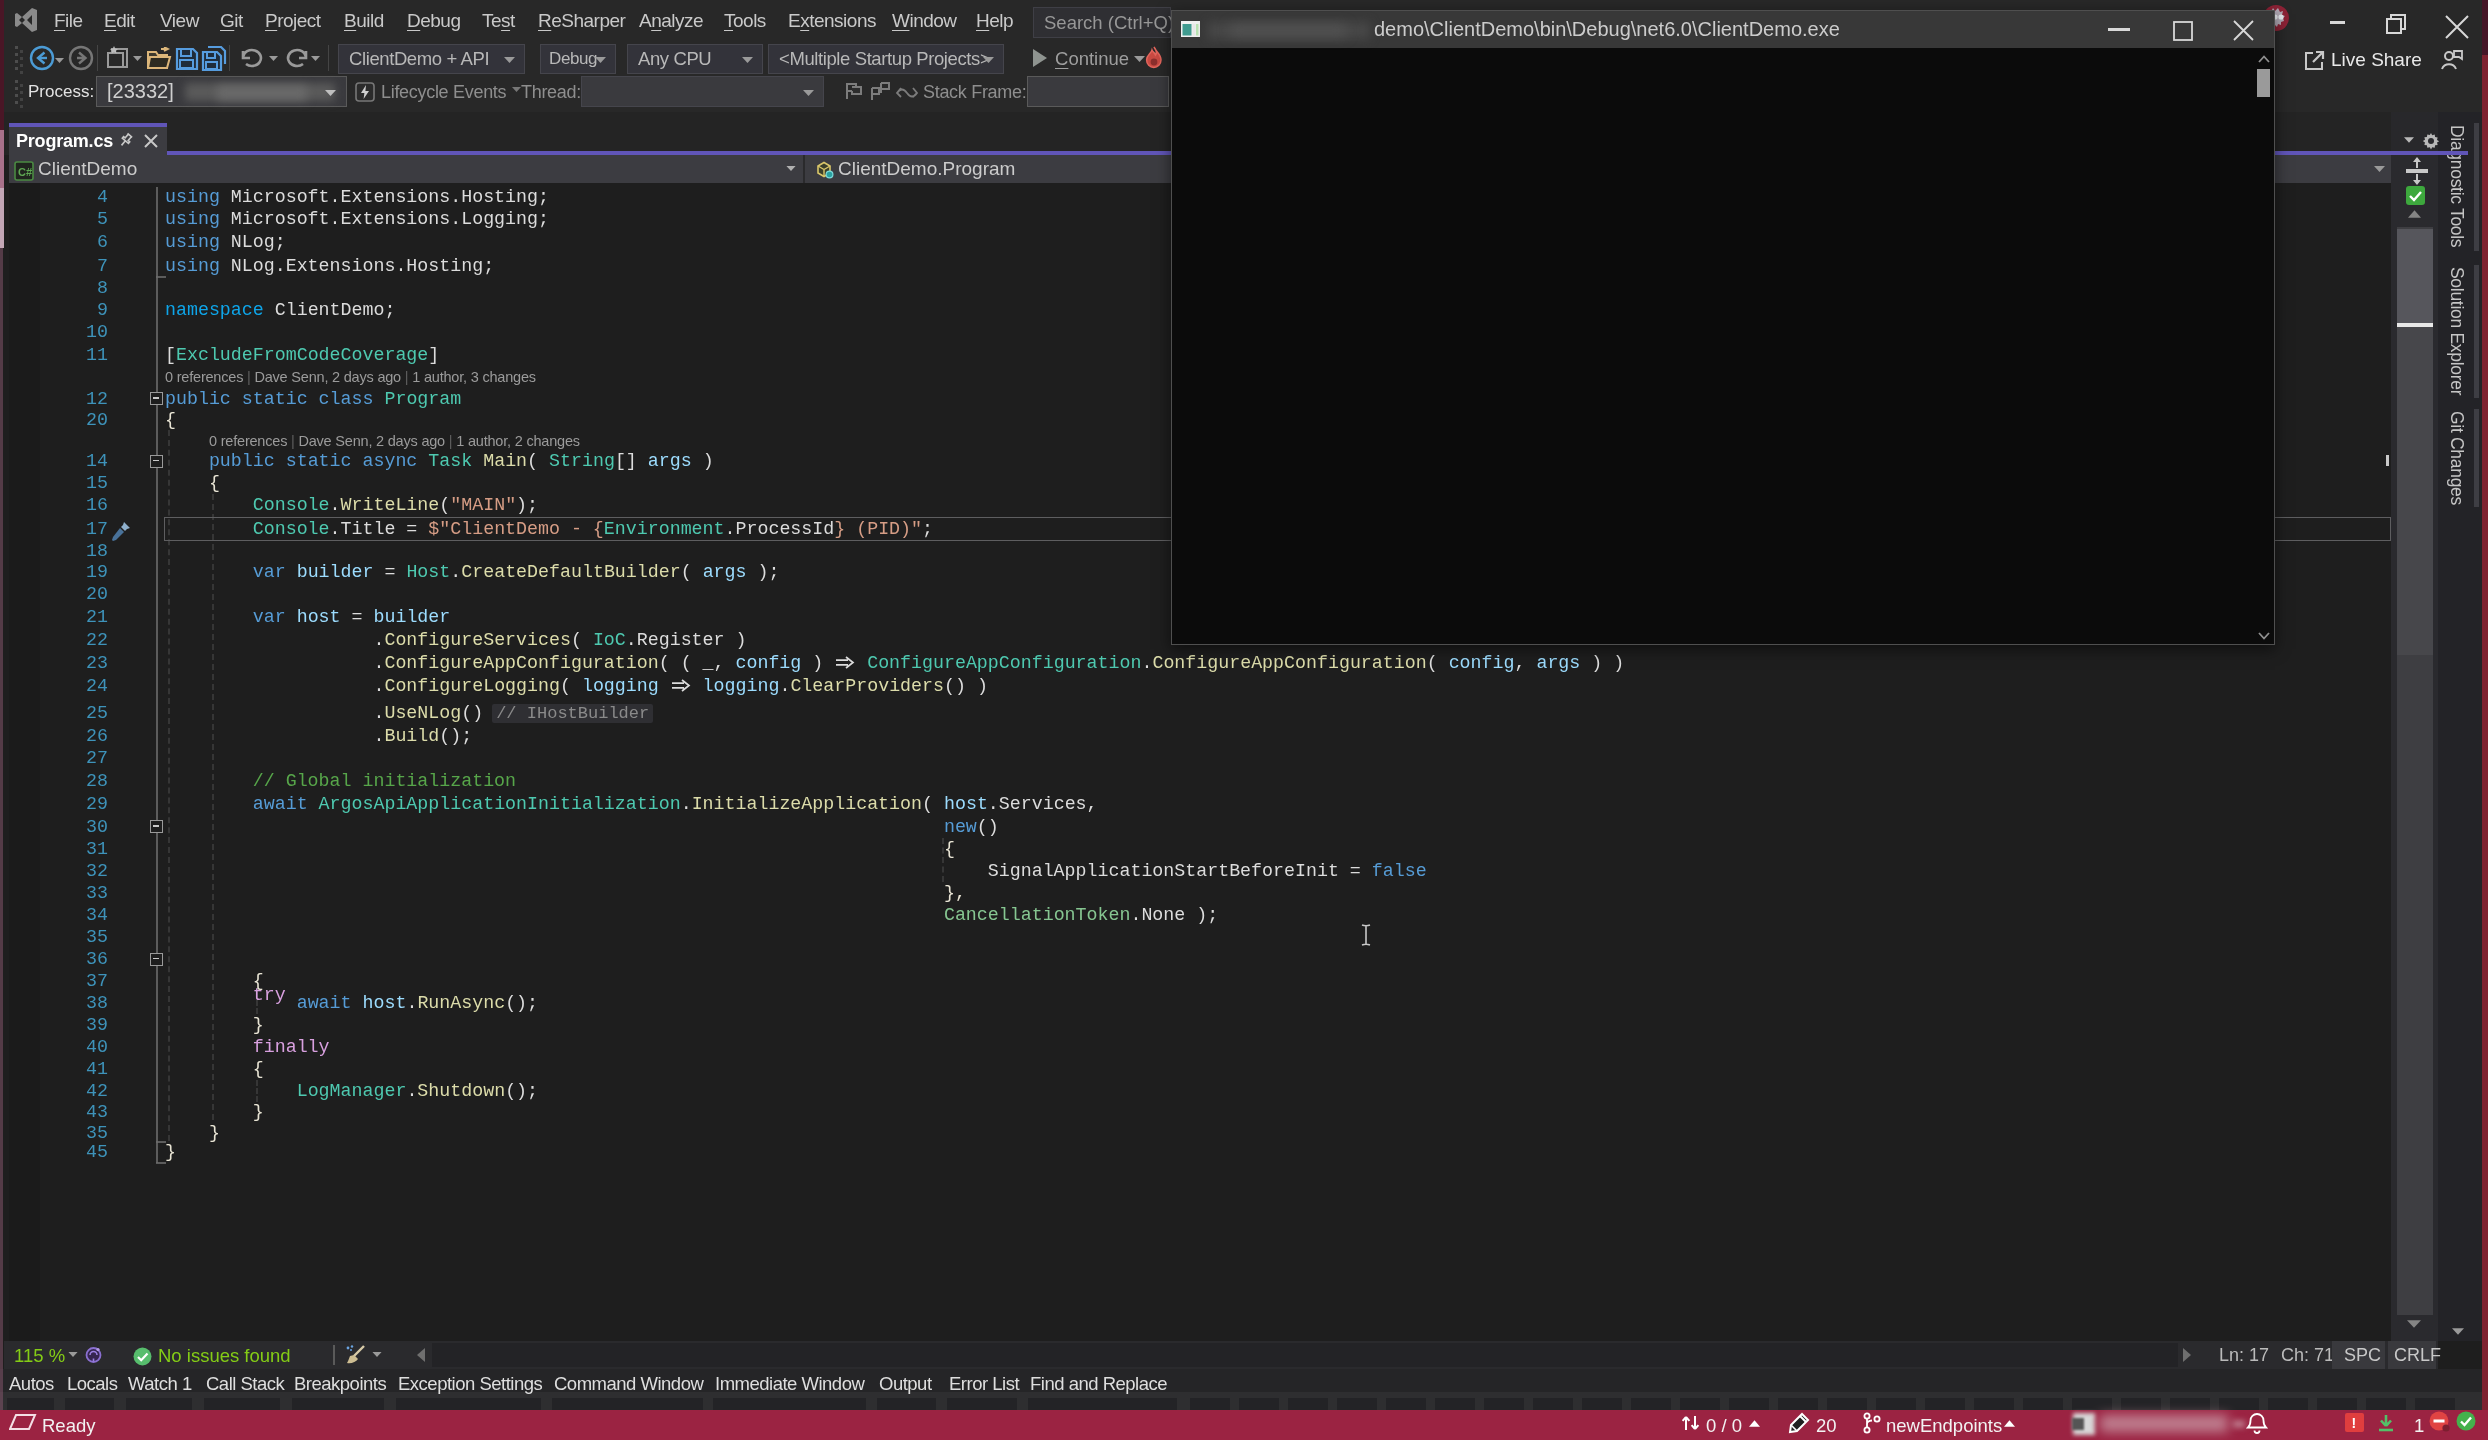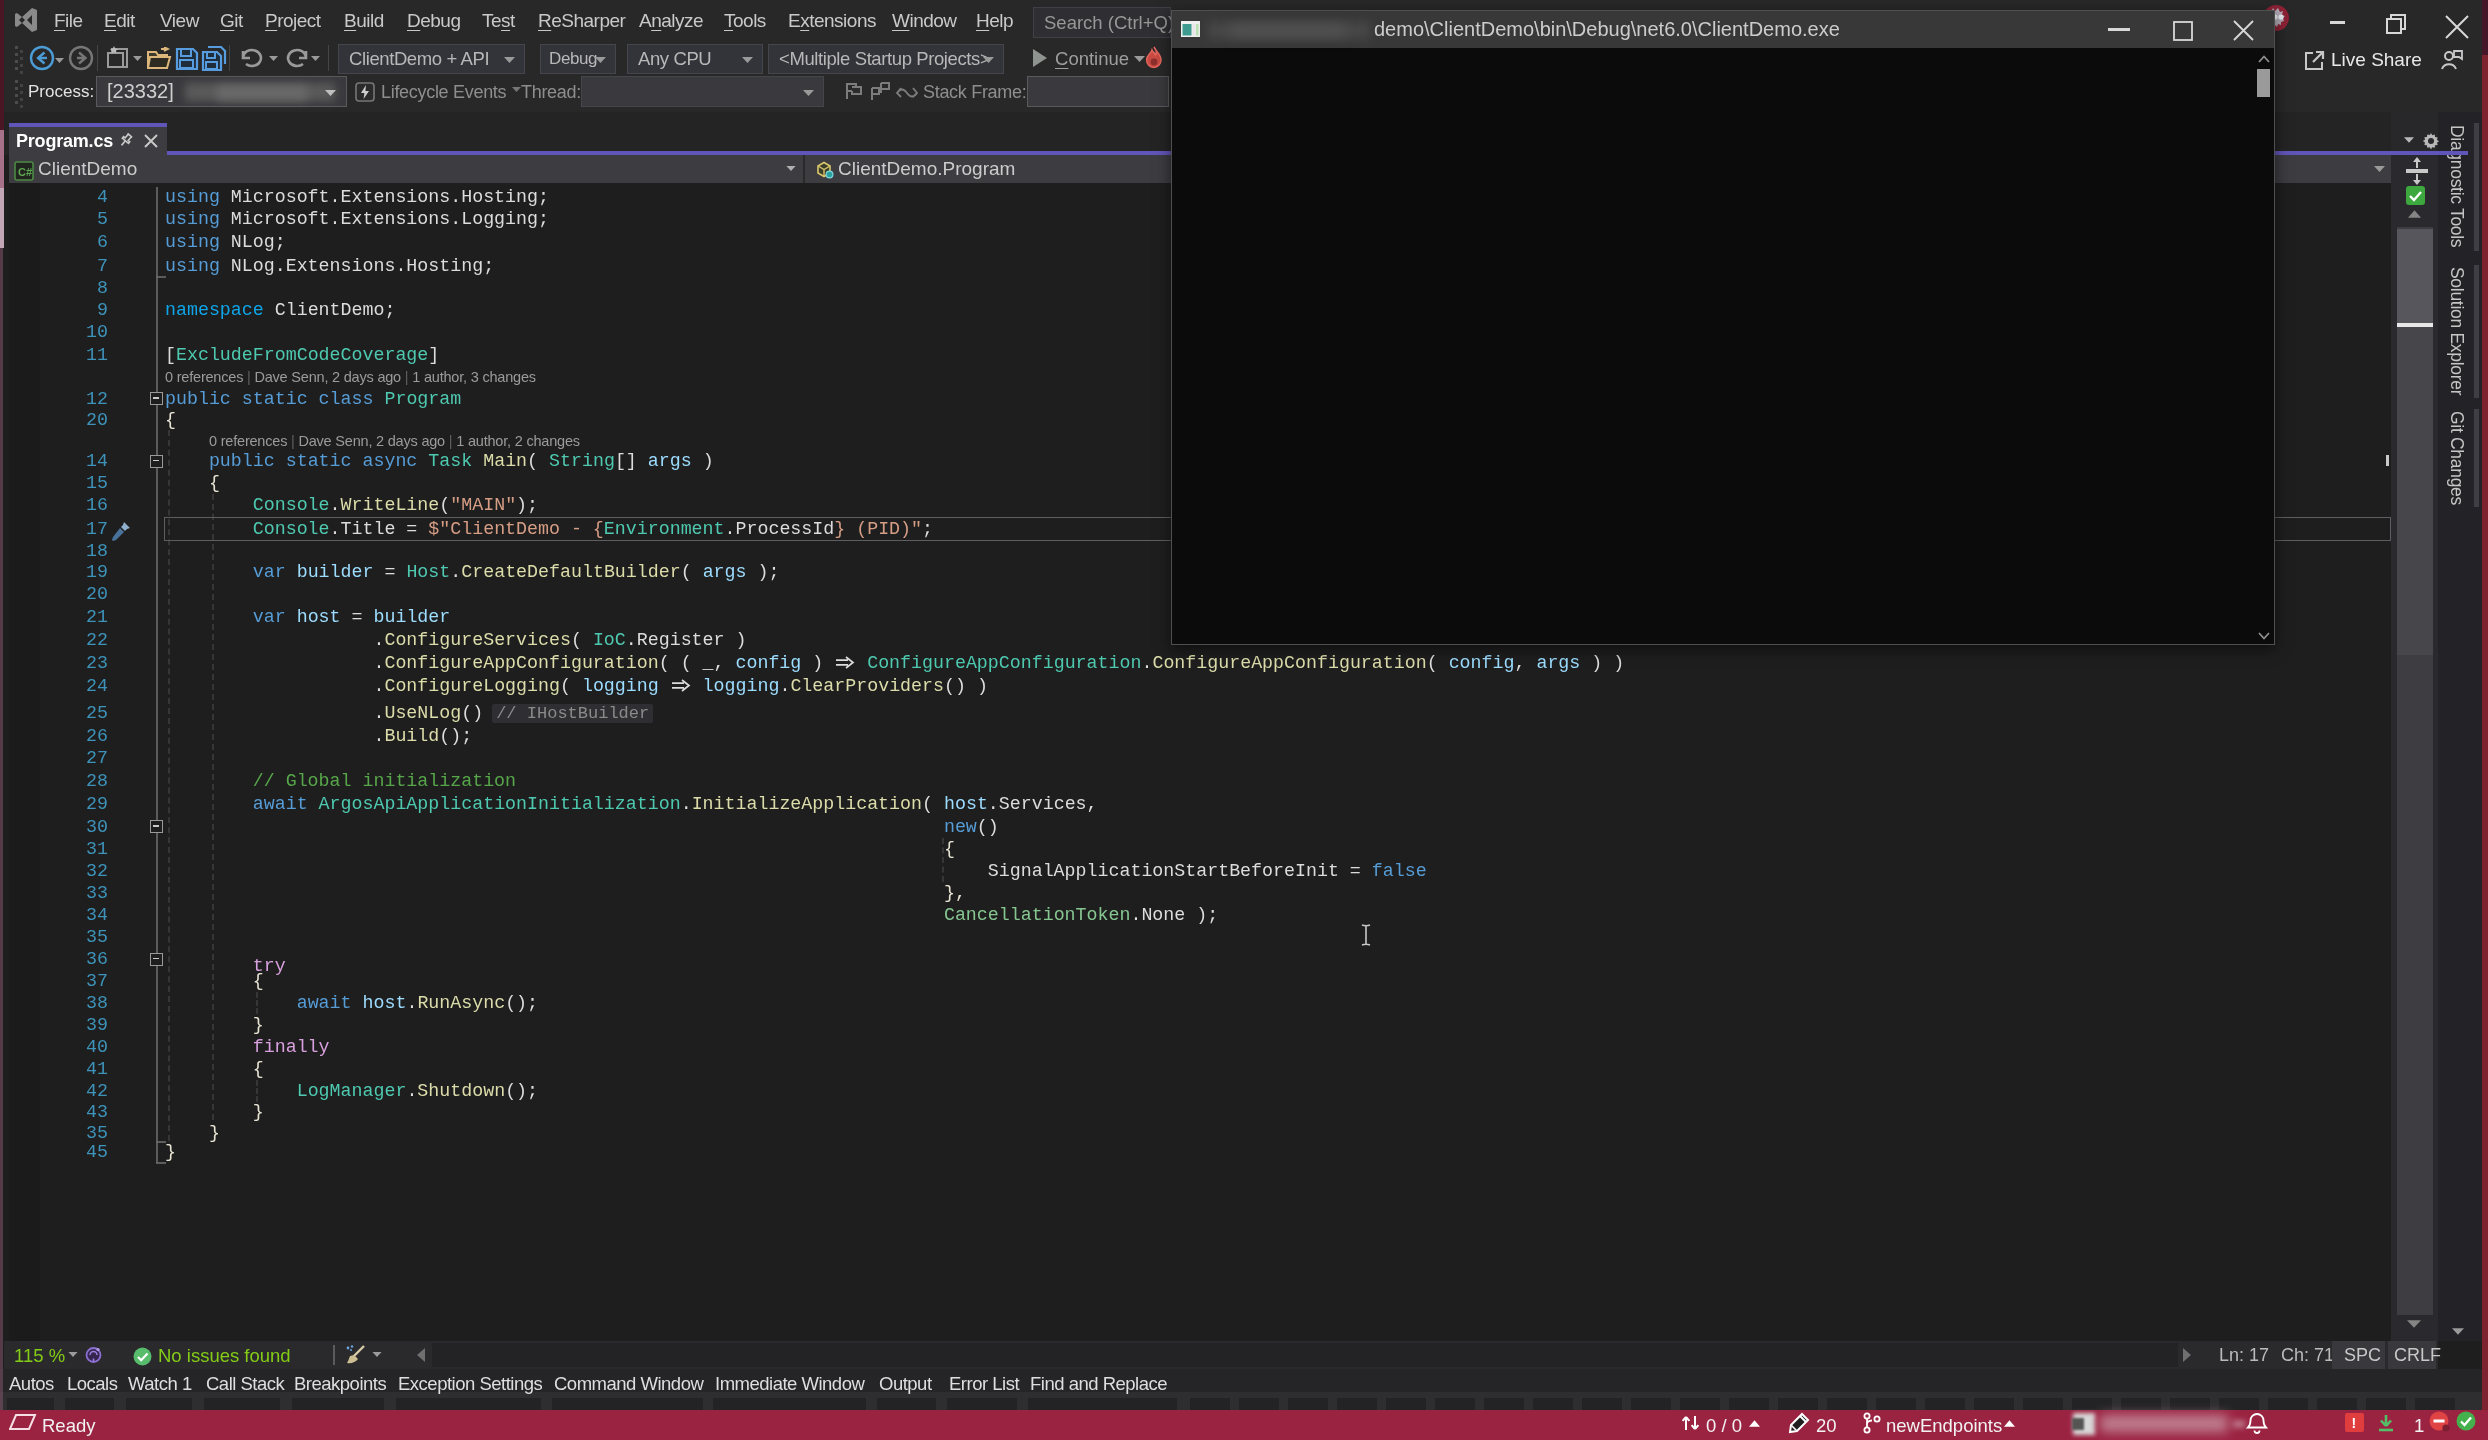--- a/index.html
+++ b/index.html
@@ -302,21 +302,21 @@
 <div class="ln" style="top:815.9px">30</div>
 <pre class="cl" style="top:837.9px">                                                                       <i style="color:#E8E4D4">{</i></pre>
 <div class="ln" style="top:837.9px">31</div>
 <pre class="cl" style="top:859.9px">                                                                           SignalApplicationStartBeforeInit = <i style="color:#569CD6">false</i></pre>
 <div class="ln" style="top:859.9px">32</div>
 <pre class="cl" style="top:881.9px">                                                                       <i style="color:#E8E4D4">},</i></pre>
 <div class="ln" style="top:881.9px">33</div>
 <pre class="cl" style="top:904.4px">                                                                       <i style="color:#86C691">CancellationToken</i>.None );</pre>
 <div class="ln" style="top:904.4px">34</div>
 <div class="ln" style="top:926.4px">35</div>
-<pre class="cl" style="top:955px">        <i style="color:#D8A0DF">try</i></pre>
+<pre class="cl" style="top:984px">        <i style="color:#D8A0DF">try</i></pre>
 <div class="ln" style="top:948.4px">36</div>
 <pre class="cl" style="top:970.4px">        <i style="color:#E8E4D4">{</i></pre>
 <div class="ln" style="top:970.4px">37</div>
 <pre class="cl" style="top:992.4px">            <i style="color:#569CD6">await</i> <i style="color:#9CDCFE">host</i>.<i style="color:#DCDCAA">RunAsync</i>();</pre>
 <div class="ln" style="top:992.4px">38</div>
 <pre class="cl" style="top:1014.4px">        <i style="color:#E8E4D4">}</i></pre>
 <div class="ln" style="top:1014.4px">39</div>
 <pre class="cl" style="top:1036.4px">        <i style="color:#D8A0DF">finally</i></pre>
 <div class="ln" style="top:1036.4px">40</div>
 <pre class="cl" style="top:1057.9px">        <i style="color:#E8E4D4">{</i></pre>

